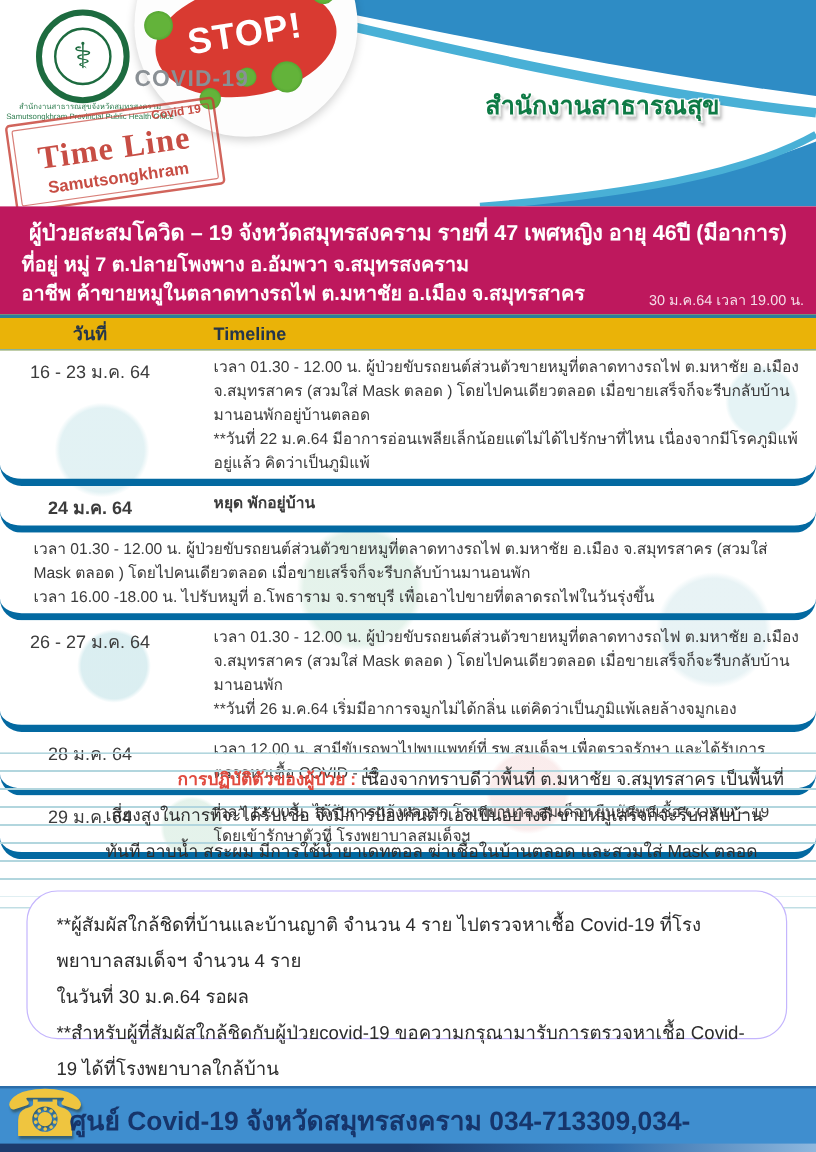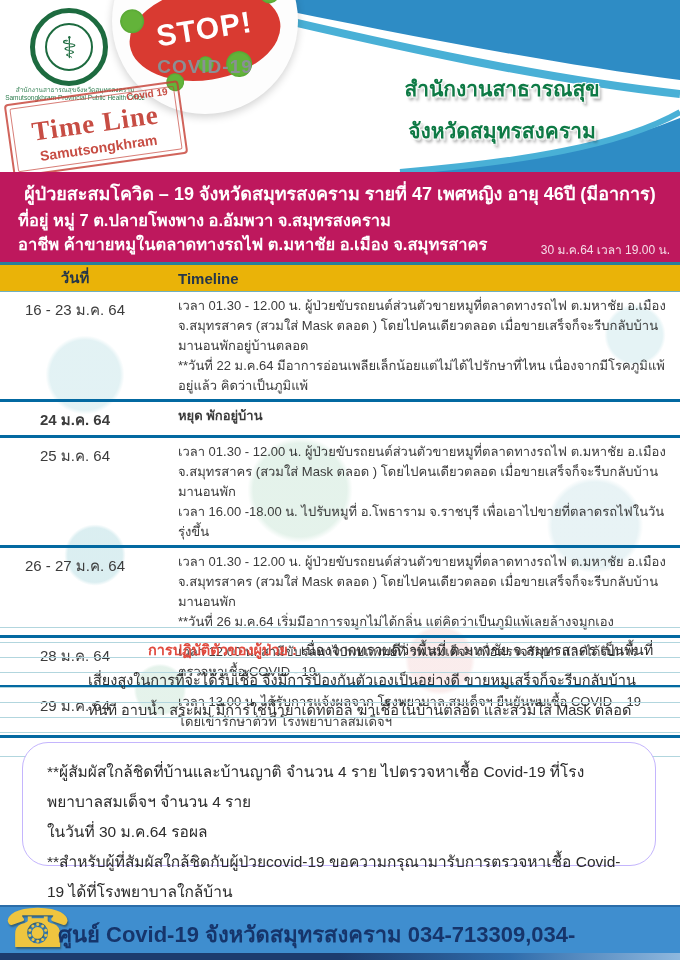--- a/index.html
+++ b/index.html
@@ -14,21 +14,21 @@
   .moph-inner{width:44px;height:44px;border-radius:50%;border:2px solid #1d6b3f;color:#1d6b3f;
               display:flex;align-items:center;justify-content:center;font-size:30px;font-weight:bold;}
   .moph-text{position:absolute;left:0px;top:86px;width:150px;text-align:center;color:#2e7d4f;
              font-size:6.5px;line-height:8px;}
   .stop-badge{position:absolute;left:112px;top:-72px;width:186px;height:186px;border-radius:50%;
               background:#fdfdfd;box-shadow:0 3px 8px rgba(0,0,0,.18);}
   .stop-ellipse{position:absolute;left:17px;top:60px;width:152px;height:92px;border-radius:50%;
                 background:#d93a31;transform:rotate(-9deg);}
   .stop-text{position:absolute;left:0;top:24px;width:152px;text-align:center;color:#fff;
              font-weight:bold;font-size:30px;letter-spacing:1px;}
-  .covid-label{position:absolute;left:0px;top:128px;width:186px;text-align:center;color:#8a9095;
+  .covid-label{position:absolute;left:0px;top:128px;width:186px;text-align:left;color:#8a9095;
                font-weight:bold;font-size:19px;letter-spacing:1px;}
   .virus{position:absolute;border-radius:50%;background:radial-gradient(circle,#63b33a 55%,#3f8f27 100%);}
   .stamp{position:absolute;left:8px;top:92px;width:172px;height:70px;transform:rotate(-8deg);
          border:2px solid rgba(197,62,52,.85);border-radius:4px;color:#c5443a;opacity:.95;}
   .stamp-inner{position:absolute;left:3px;top:3px;right:3px;bottom:3px;border:1px solid rgba(197,62,52,.7);
                border-radius:2px;}
   .stamp-covid{position:absolute;right:10px;top:2px;font-size:10px;font-weight:bold;}
   .stamp-line1{position:absolute;left:0;top:14px;width:100%;text-align:center;
                font-family:"Liberation Serif","DejaVu Serif",serif;font-size:27px;font-weight:bold;letter-spacing:1px;}
   .stamp-line2{position:absolute;left:0;top:46px;width:100%;text-align:center;font-size:14px;font-weight:bold;}
@@ -42,21 +42,21 @@
   .info-address{position:absolute;left:18px;top:35px;font-weight:bold;font-size:16.5px;}
   .info-occupation{position:absolute;left:18px;top:59px;font-weight:bold;font-size:16.5px;}
   .info-timestamp{position:absolute;right:10px;bottom:3px;font-size:12px;color:rgba(255,255,255,.85);}
 
   
   .tl-table{position:absolute;left:0;top:262px;width:680px;z-index:1;}
   .tl-header{display:flex;background:#eab308;border-top:3px solid #2A7F9B;border-bottom:1px solid #6FB1C0;
              height:26px;align-items:center;font-weight:bold;color:#25364a;font-size:15px;}
   .col-date{width:150px;flex:none;text-align:center;}
   .col-detail{flex:1;padding-left:28px;padding-right:14px;}
-  .tl-row{display:flex;border-bottom:3px solid #0369a1;padding:3px 0;}
+  .tl-row{display:flex;border-bottom:6px solid #0369a1;padding:3px 0;border-radius:18px;}
   .tl-row .col-date{font-size:15px;color:#3c3c3c;padding-top:3px;}
   .tl-row .col-detail{font-size:13px;color:#3b3b3b;line-height:20px;white-space:pre-line;padding-top:1px;}
   .r1{min-height:96px;} .r2{min-height:18px;font-weight:bold;} .r3{min-height:55px;}
   .r4{min-height:54px;} .r5{min-height:41px;} .r6{min-height:31px;}
 
   
   .ruled{position:absolute;left:0;top:627px;width:680px;height:120px;z-index:1;
          background:repeating-linear-gradient(to bottom,#B2D6DE 0px,#B2D6DE 1px,transparent 1px,transparent 15px);}
   .extra-line{position:absolute;left:0;top:756px;width:680px;height:1px;background:#B2D6DE;z-index:1;}
   .practice{position:absolute;left:88px;top:635px;width:568px;z-index:2;font-size:14.5px;line-height:30px;
@@ -123,21 +123,20 @@
 
     <div class="stamp">
       <div class="stamp-inner"></div>
       <div class="stamp-covid">Covid 19</div>
       <div class="stamp-line1">Time Line</div>
       <div class="stamp-line2">Samutsongkhram</div>
     </div>
 
     <div class="org-title">
       <div>สำนักงานสาธารณสุข</div>
-      <div>จังหวัดสมุทรสงคราม</div>
     </div>
   </div>
 
   <div class="info-box">
     <div class="info-headline">ผู้ป่วยสะสมโควิด – 19 จังหวัดสมุทรสงคราม รายที่ 47 เพศหญิง อายุ 46ปี (มีอาการ)</div>
     <div class="info-address">ที่อยู่ หมู่ 7 ต.ปลายโพงพาง อ.อัมพวา จ.สมุทรสงคราม</div>
     <div class="info-occupation">อาชีพ ค้าขายหมูในตลาดทางรถไฟ ต.มหาชัย อ.เมือง จ.สมุทรสาคร</div>
     <div class="info-timestamp">30 ม.ค.64 เวลา 19.00 น.</div>
   </div>
 
@@ -150,21 +149,20 @@
     <div class="tl-row r1">
       <div class="col-date">16 - 23 ม.ค. 64</div>
       <div class="col-detail">เวลา 01.30 - 12.00 น. ผู้ป่วยขับรถยนต์ส่วนตัวขายหมูที่ตลาดทางรถไฟ ต.มหาชัย อ.เมือง จ.สมุทรสาคร (สวมใส่ Mask ตลอด ) โดยไปคนเดียวตลอด เมื่อขายเสร็จก็จะรีบกลับบ้านมานอนพักอยู่บ้านตลอด
 **วันที่ 22 ม.ค.64 มีอาการอ่อนเพลียเล็กน้อยแต่ไม่ได้ไปรักษาที่ไหน เนื่องจากมีโรคภูมิแพ้อยู่แล้ว คิดว่าเป็นภูมิแพ้</div>
     </div>
     <div class="tl-row r2">
       <div class="col-date">24 ม.ค. 64</div>
       <div class="col-detail">หยุด พักอยู่บ้าน</div>
     </div>
     <div class="tl-row r3">
-      <div class="col-date">25 ม.ค. 64</div>
       <div class="col-detail">เวลา 01.30 - 12.00 น. ผู้ป่วยขับรถยนต์ส่วนตัวขายหมูที่ตลาดทางรถไฟ ต.มหาชัย อ.เมือง จ.สมุทรสาคร (สวมใส่ Mask ตลอด ) โดยไปคนเดียวตลอด เมื่อขายเสร็จก็จะรีบกลับบ้านมานอนพัก
 เวลา 16.00 -18.00 น. ไปรับหมูที่ อ.โพธาราม จ.ราชบุรี เพื่อเอาไปขายที่ตลาดรถไฟในวันรุ่งขึ้น</div>
     </div>
     <div class="tl-row r4">
       <div class="col-date">26 - 27 ม.ค. 64</div>
       <div class="col-detail">เวลา 01.30 - 12.00 น. ผู้ป่วยขับรถยนต์ส่วนตัวขายหมูที่ตลาดทางรถไฟ ต.มหาชัย อ.เมือง จ.สมุทรสาคร (สวมใส่ Mask ตลอด ) โดยไปคนเดียวตลอด เมื่อขายเสร็จก็จะรีบกลับบ้านมานอนพัก
 **วันที่ 26 ม.ค.64 เริ่มมีอาการจมูกไม่ได้กลิ่น แต่คิดว่าเป็นภูมิแพ้เลยล้างจมูกเอง</div>
     </div>
     <div class="tl-row r5">
       <div class="col-date">28 ม.ค. 64</div>

